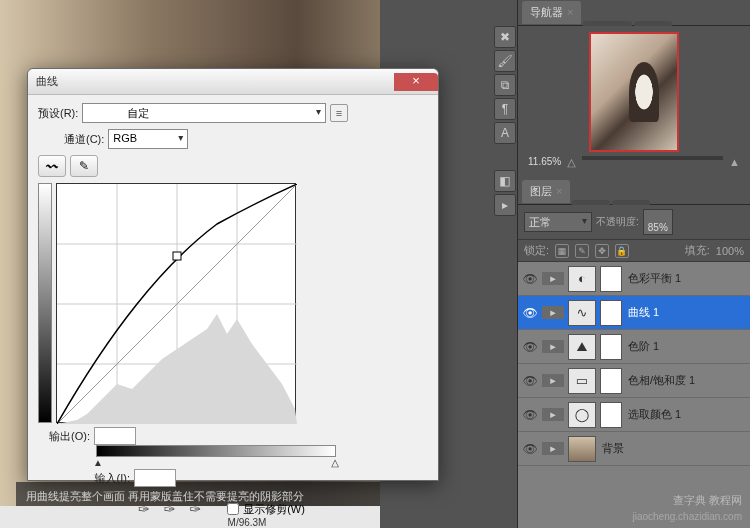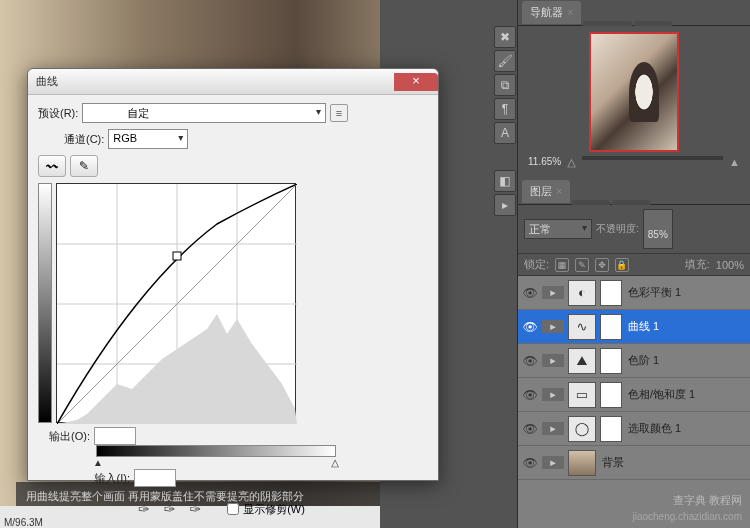--- a/index.html
+++ b/index.html
@@ -2,21 +2,21 @@
 <html><head>
 <meta charset="utf-8">
 <style>
 * { margin: 0; padding: 0; box-sizing: border-box; font-family: "Microsoft YaHei", sans-serif; font-size: 11px; }
 body { width: 750px; height: 528px; background: #4a4a4a; overflow: hidden; position: relative; }
 
 
 .canvas-area { position: absolute; left: 0; top: 0; width: 494px; height: 528px; background: linear-gradient(to right, #d4c4a8 0%, #8a7862 30%, #5a4a3e 60%, #c0b090 100%); }
 .canvas-area::after { content: ""; position: absolute; left: 380px; top: 0; width: 114px; height: 528px; background: #535353; }
 .caption-bar { position: absolute; left: 16px; bottom: 18px; width: 378px; height: 28px; background: rgba(50,50,50,0.75); color: #e0e0e0; padding: 7px 10px; font-size: 11px; }
-.status-bar { position: absolute; left: 0; bottom: 0; width: 494px; height: 16px; background: #e8e8e8; color: #333; padding: 11px 4px; font-size: 10px; }
+.status-bar { position: absolute; left: 0; bottom: 0; width: 494px; height: 16px; background: #e8e8e8; color: #333; padding: 11px 4px; font-size: 10px; text-align: center; }
 
 
 .dialog { position: absolute; left: 27px; top: 68px; width: 412px; height: 413px; background: #f0f0f0; border: 1px solid #6a6a6a; border-radius: 6px 6px 0 0; box-shadow: 0 4px 20px rgba(0,0,0,0.5); }
 .titlebar { height: 26px; background: linear-gradient(#fafafa, #dcdcdc); border-bottom: 1px solid #bbb; border-radius: 6px 6px 0 0; display: flex; align-items: center; padding: 0 0 0 8px; }
 .titlebar .title { color: #333; }
 .titlebar .close { margin-left: auto; width: 44px; height: 18px; background: #c75050; border-radius: 0 4px 0 0; color: #fff; text-align: center; line-height: 16px; font-size: 13px; }
 
 .dialog-body { padding: 8px 10px; display: flex; }
 .left-col { width: 310px; }
 .right-col { width: 74px; display: flex; flex-direction: column; gap: 6px; }
@@ -69,21 +69,21 @@
 .navigator { background: #535353; padding: 6px; display: flex; flex-direction: column; align-items: center; }
 .nav-thumb { width: 90px; height: 120px; border: 2px solid #cc3333; background: linear-gradient(135deg, #e8ddd0 0%, #baa590 40%, #4a3c34 60%, #d0c2b0 100%); position: relative; }
 .nav-thumb::after { content: ""; position: absolute; right: 18px; top: 28px; width: 30px; height: 60px; background: radial-gradient(#f0ece4 40%, #3a2f28 42%); border-radius: 50% 50% 10% 10%; }
 .nav-footer { width: 100%; display: flex; align-items: flex-start; padding: 4px; gap: 6px; }
 .nav-zoom { color: #ddd; font-size: 10px; }
 .nav-slider { flex: 1; height: 4px; background: #3a3a3a; }
 .nav-tri { color: #aaa; }
 
 .layers-panel { background: #535353; flex: 1; display: flex; flex-direction: column; }
 .layer-opts { display: flex; align-items: center; gap: 4px; padding: 4px 6px; border-bottom: 1px solid #3a3a3a; }
-.layer-opts select, .layer-opts .opacity { background: #6a6a6a; color: #ddd; border: 1px solid #3a3a3a; height: 18px; padding: 19px 4px; font-size: 10px; }
+.layer-opts select, .layer-opts .opacity { background: #6a6a6a; color: #ddd; border: 1px solid #3a3a3a; height: 18px; padding: 12px 4px; font-size: 10px; }
 .layer-opts .lbl { color: #aaa; font-size: 10px; }
 .lock-row { display: flex; align-items: center; gap: 6px; padding: 3px 6px; border-bottom: 1px solid #3a3a3a; color: #aaa; font-size: 10px; }
 .lock-icon { width: 14px; height: 14px; border: 1px solid #888; border-radius: 2px; text-align: center; line-height: 12px; font-size: 9px; }
 
 .layer-list { flex: 1; background: #808080; overflow-y: auto; }
 .layer { display: flex; align-items: center; height: 34px; border-bottom: 1px solid #6a6a6a; padding: 0 4px; gap: 4px; }
 .layer.selected { background: #2a6fd6; color: #fff; }
 .eye { width: 16px; text-align: center; color: #333; font-size: 12px; }
 .layer.selected .eye { color: #fff; }
 .adj-icon { width: 28px; height: 26px; background: #e8e8e8; border: 1px solid #555; font-size: 13px; text-align: center; line-height: 24px; color: #333; position: relative; }

